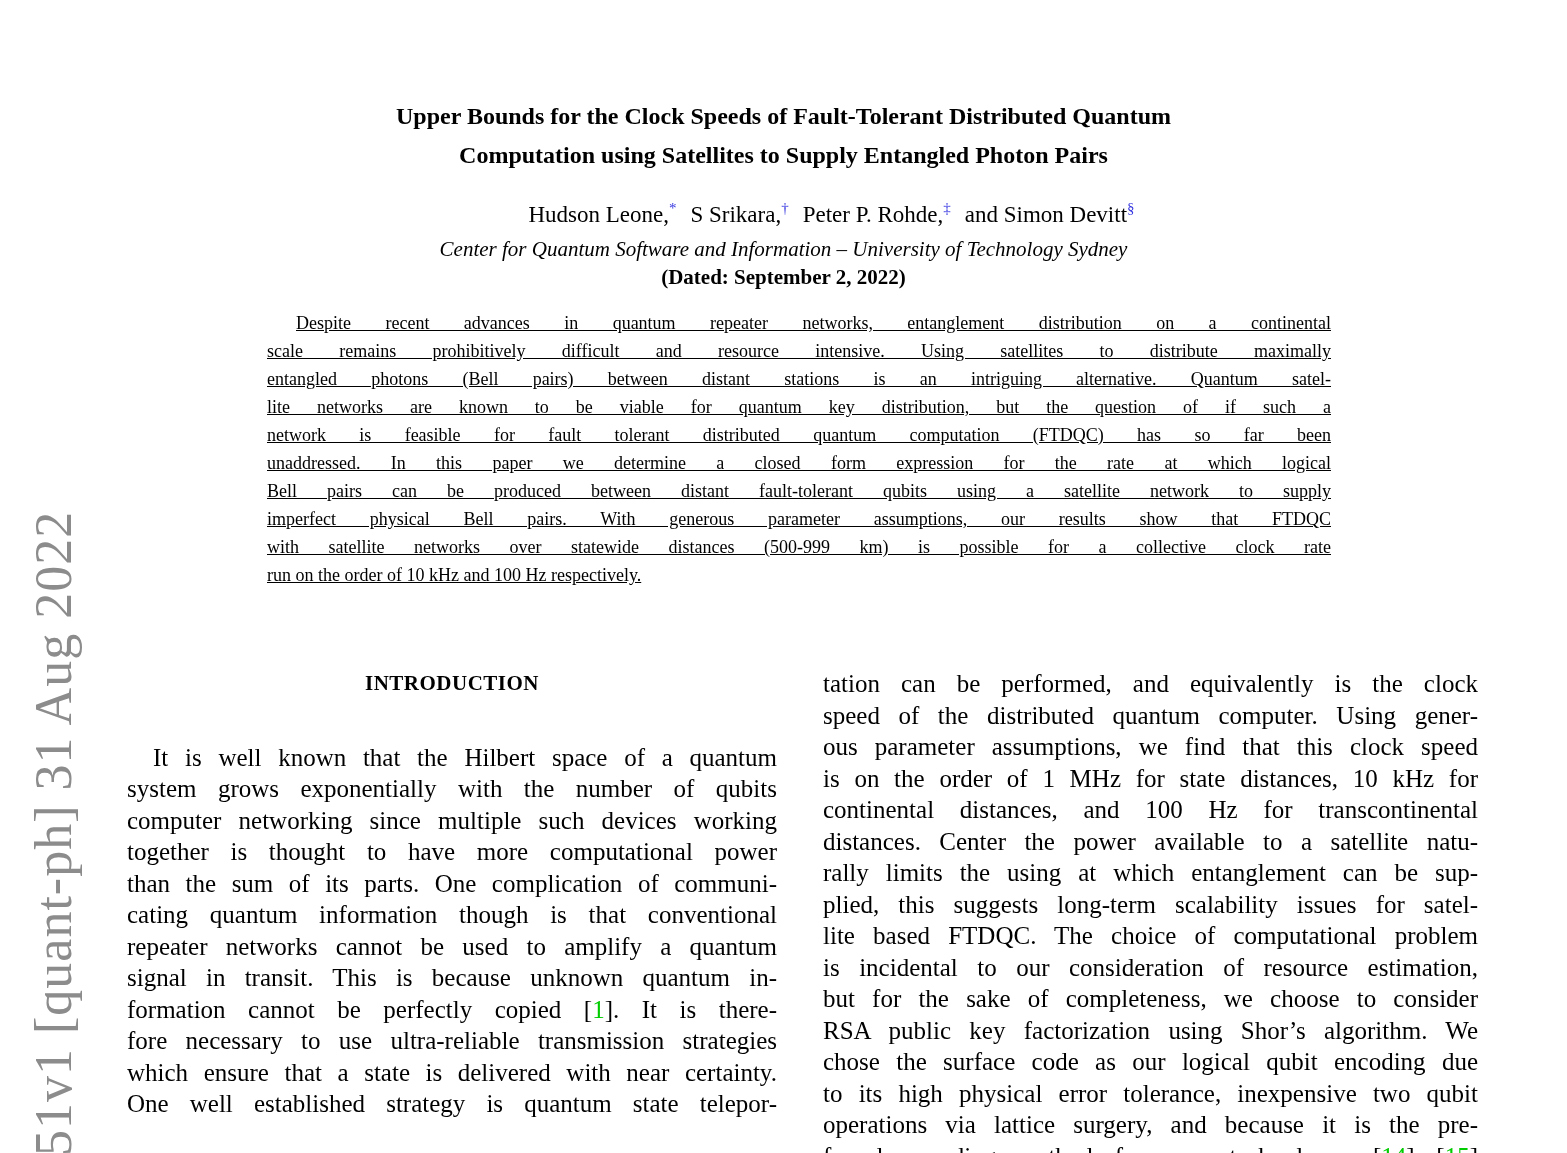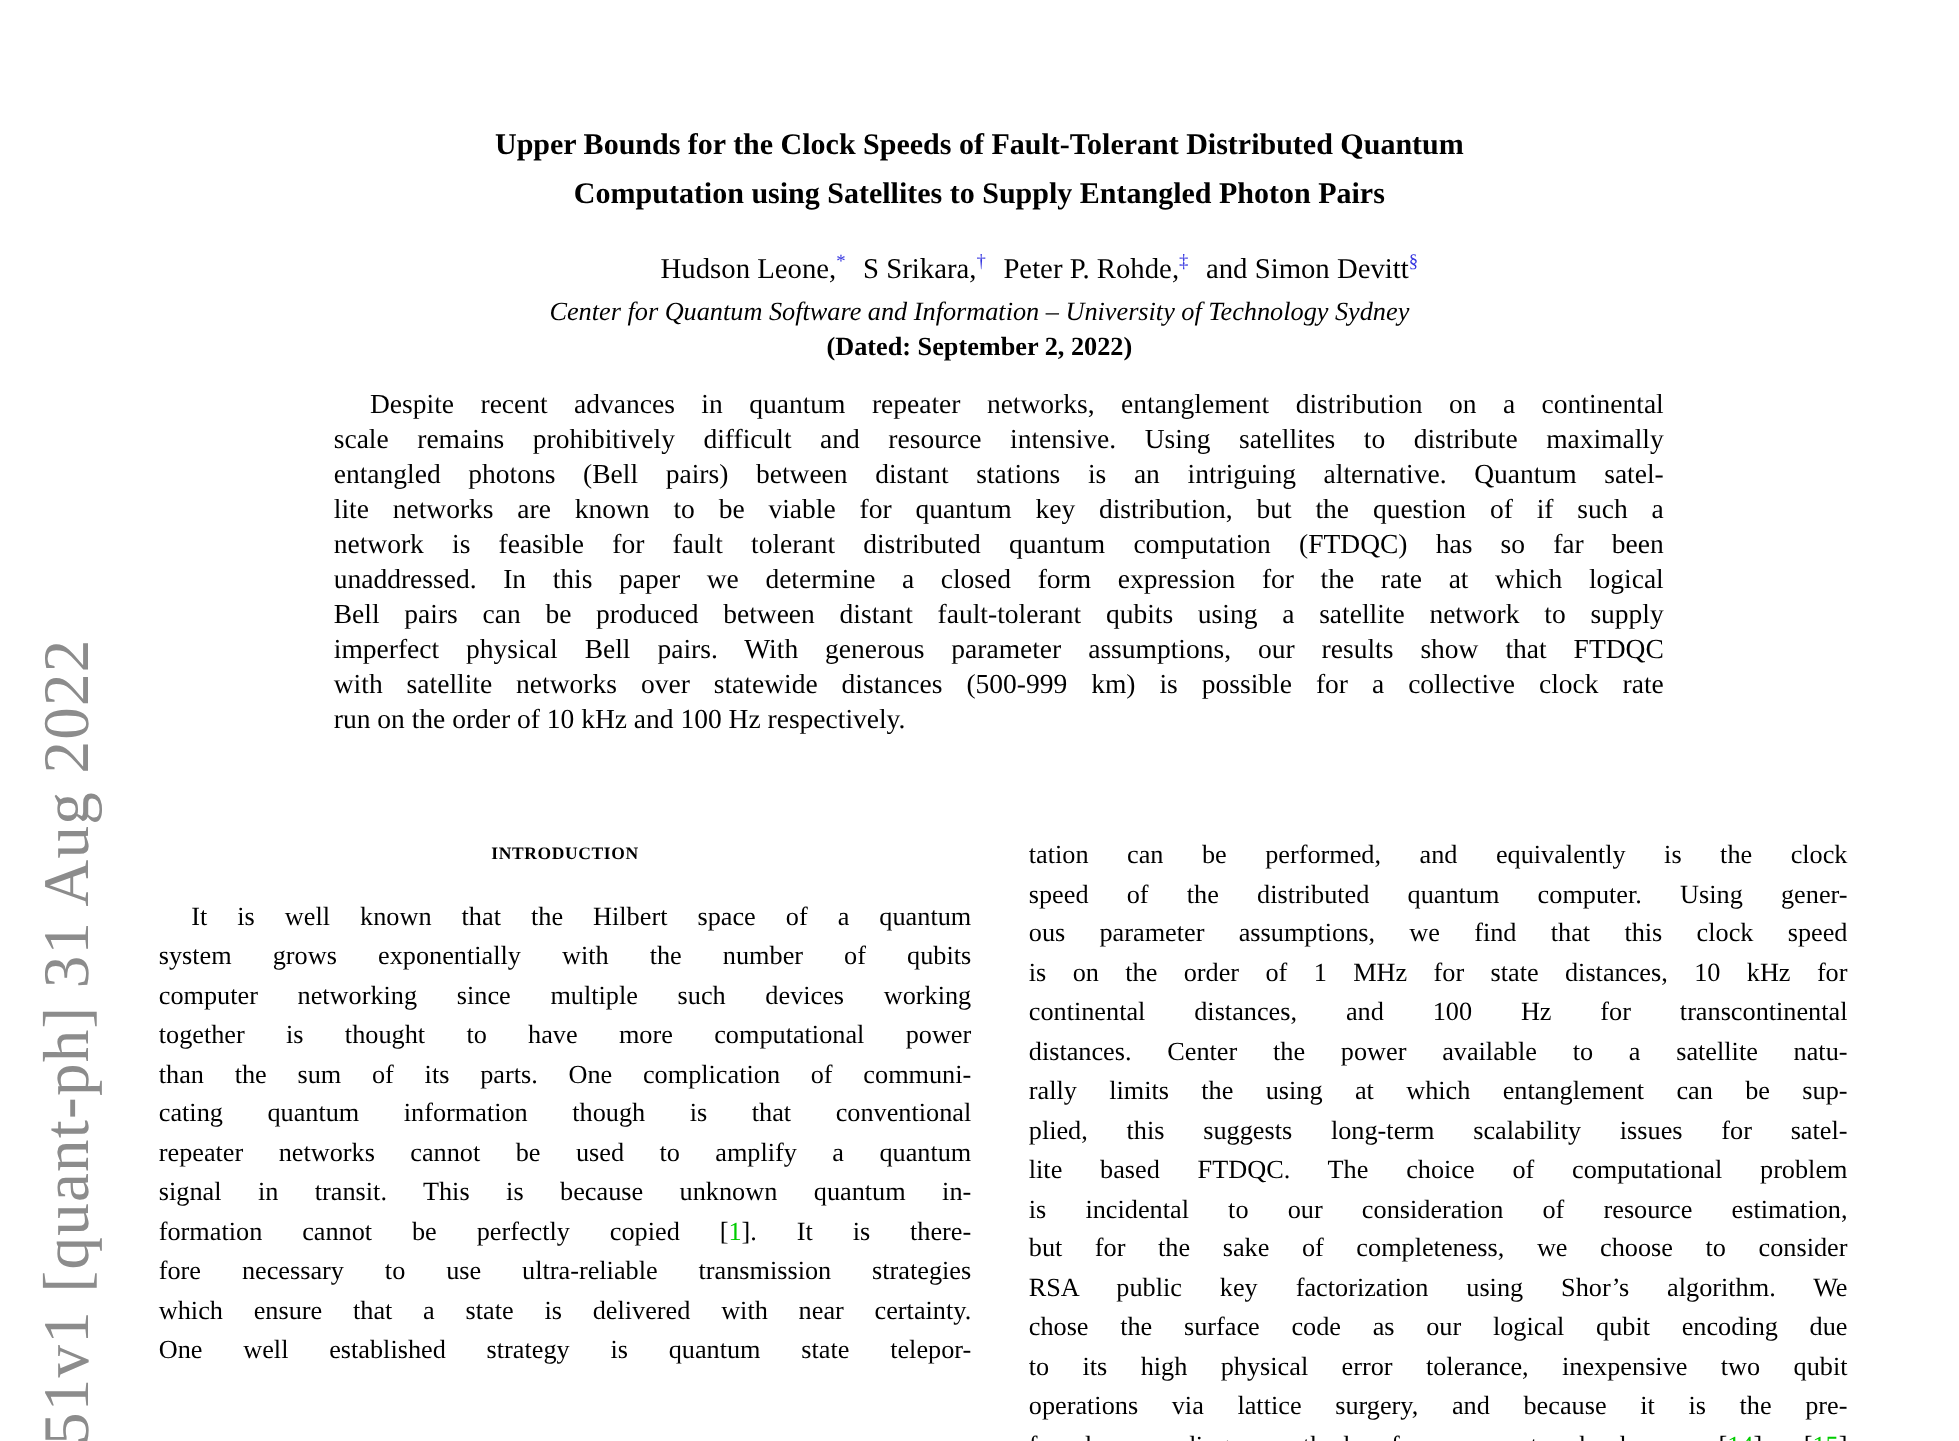--- a/index.html
+++ b/index.html
@@ -71,35 +71,35 @@
     font-size: 21px;
     line-height: 27px;
     font-weight: bold;
   }
   .abstract {
     position: absolute;
     top: 309px;
     left: 267px;
     width: 1064px;
   }
-  .abstract .line { font-size: 22px; line-height: 28px; }
+  .abstract .line { font-size: 18px; line-height: 28px; text-decoration: underline; }
   .abstract .line.indent { text-indent: 29px; }
   .col { position: absolute; top: 668px; }
   .col.left  { left: 127px; width: 650px; }
   .col.right { left: 823px; width: 655px; }
   .section-heading {
     text-align: center;
     font-weight: bold;
-    font-size: 14px;
+    font-size: 21px;
     line-height: 31.5px;
     letter-spacing: 0.5px;
-    margin-bottom: 18px;
+    margin-bottom: 42px;
   }
   .line {
-    font-size: 21px;
+    font-size: 25px;
     line-height: 31.5px;
     text-align: justify;
     text-align-last: justify;
     white-space: normal;
   }
   .line.indent { text-indent: 26px; }
   .line.flush { text-align-last: left; }
   .cite { color: var(--cite-green, #00cc00); }
 </style>
 </head>

